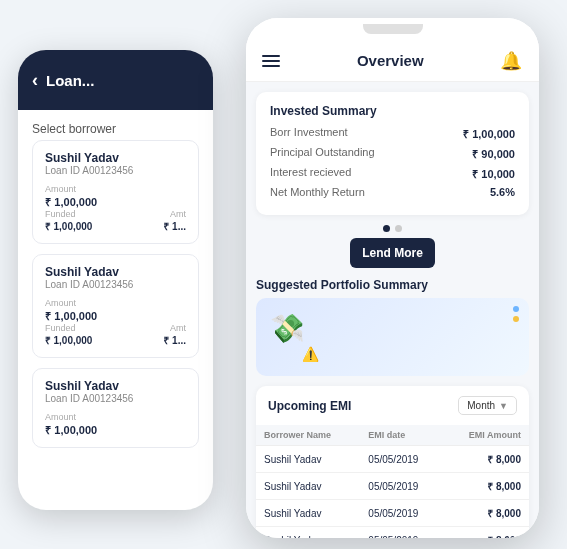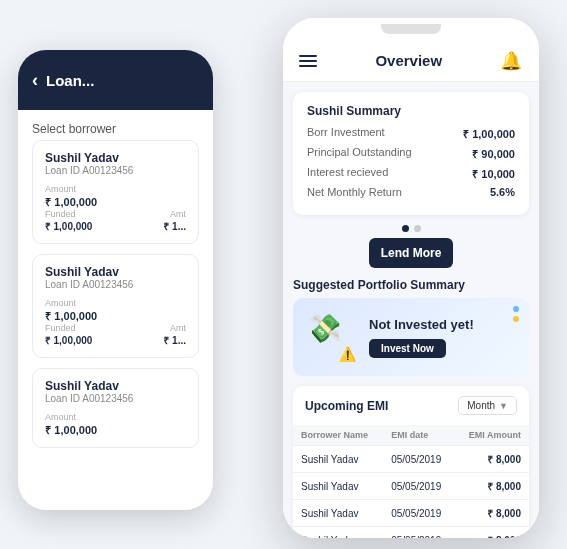--- a/index.html
+++ b/index.html
@@ -89,21 +89,21 @@
     .funded-label { font-size: 9px; color: #aaa; }
     .funded-value { font-size: 10px; color: #1a2540; font-weight: 600; }
     .amt-label { font-size: 9px; color: #aaa; text-align: right; }
     .amt-value { font-size: 10px; color: #1a2540; font-weight: 600; text-align: right; }
 
     
     .phone-front {
       position: absolute;
       right: 28px;
       top: 18px;
-      width: 256px;
+      width: 293px;
       height: 520px;
       background: #fff;
       border-radius: 32px;
       box-shadow: 0 12px 48px rgba(0,0,0,0.22);
       overflow: hidden;
       z-index: 2;
     }
     .phone-notch-bar {
       background: #fff;
       height: 22px;
@@ -411,21 +411,21 @@
       <span></span>
       <span></span>
     </div>
     <span class="header-overview-title">Overview</span>
     <span class="bell-icon">🔔</span>
   </div>
 
   <div class="phone-front-content">
 
     <div class="lending-summary-card">
-      <div class="card-title">Sushil Summary</div>
+      <div class="card-title">Invested Summary</div>
       <div class="summary-row">
         <span class="summary-key">Borr Investment</span>
         <span class="summary-val">₹ 1,00,000</span>
       </div>
       <div class="summary-row">
         <span class="summary-key">Principal Outstanding</span>
         <span class="summary-val">₹ 90,000</span>
       </div>
       <div class="summary-row">
         <span class="summary-key">Interest recieved</span>
@@ -442,24 +442,20 @@
       <div class="dot"></div>
     </div>
 
     <button class="lend-more-btn">Lend More</button>
 
     <div class="section-title">Suggested Portfolio Summary</div>
     <div class="portfolio-card">
       <div class="portfolio-graphic">
         <span class="money-bag">💸</span>
         <span class="warning-icon">⚠️</span>
-      </div>
-      <div class="portfolio-text-area">
-        <div class="not-invested-text">Not Invested yet!</div>
-        <button class="invest-now-btn">Invest Now</button>
       </div>
       <div class="portfolio-decoration-dots">
         <div class="deco-dot blue"></div>
         <div class="deco-dot"></div>
       </div>
     </div>
 
     <div class="emi-section">
       <div class="emi-header">
         <span class="emi-title">Upcoming EMI</span>

